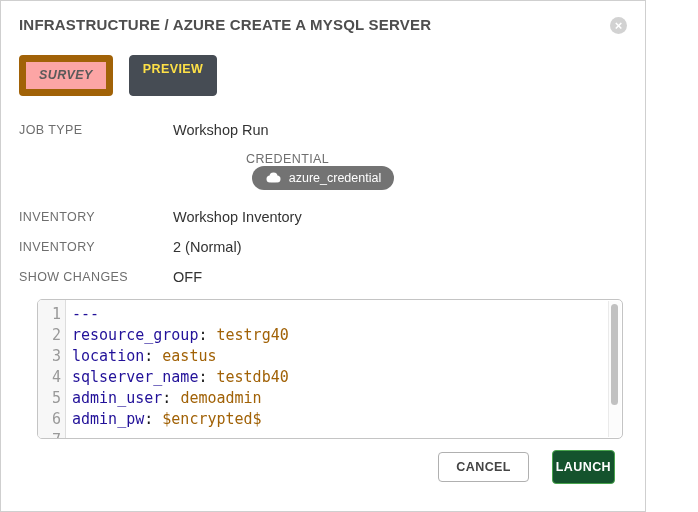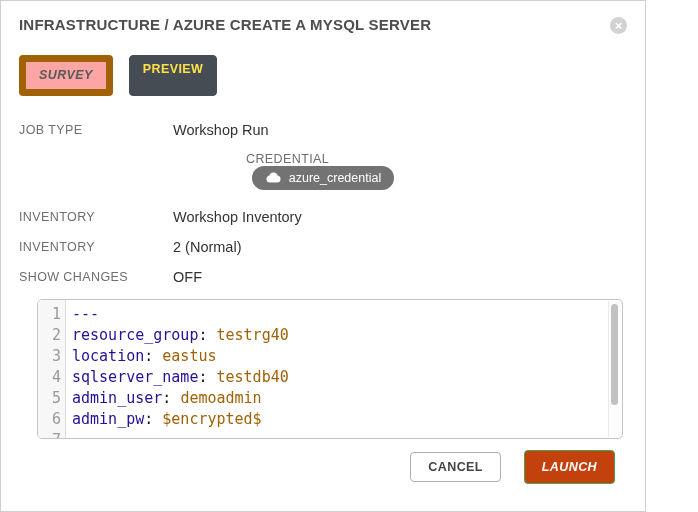--- a/index.html
+++ b/index.html
@@ -65,21 +65,21 @@
   }
   .scroll-thumb {
     position:absolute; top:3px; left:2px; width:7px; height:101px;
     background:#c1c1c1; border-radius:4px; cursor:pointer;
   }
 
   
   .footer { position:absolute; right:30px; bottom:27px; display:flex; align-items:center; gap:23px; }
   .btn { font-size:12.5px; font-weight:700; letter-spacing:.4px; border-radius:4px; cursor:pointer; line-height:1; }
   .btn-cancel { background:#fff; border:1px solid #b0b0b0; color:#444; padding:8px 17px; }
-  .btn-launch { background:#c2410c; border:1px solid #49a54d; color:#fff; padding:10px 17px;font-style:italic; }
+  .btn-launch { background:#14532d; border:1px solid #49a54d; color:#fff; padding:10px 3px; }
 </style>
 </head>
 <body>
 
 <div class="modal">
 
   <div class="modal-header">
     <div class="modal-title">INFRASTRUCTURE / AZURE CREATE A MYSQL SERVER</div>
     <div class="close-btn">×</div>
   </div>

